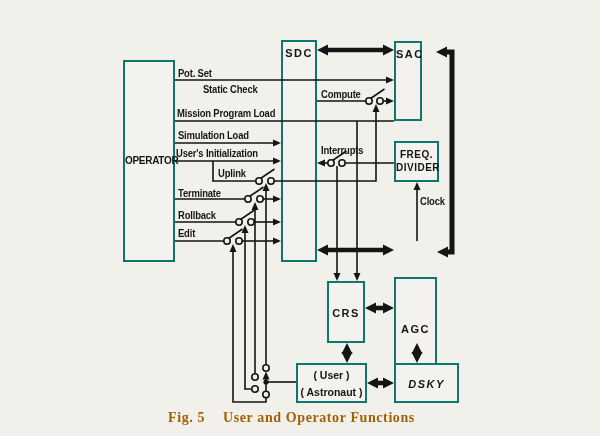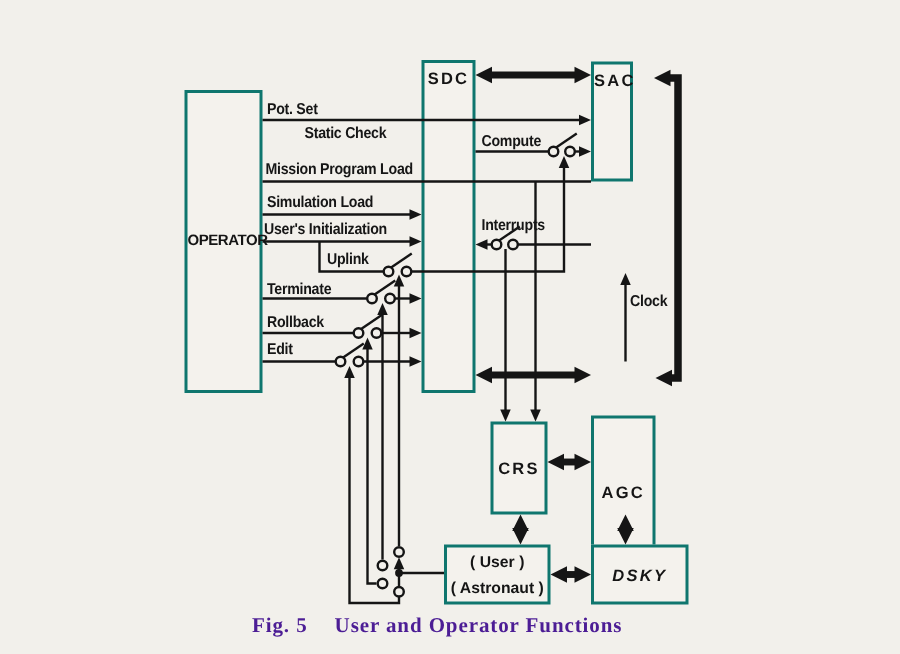--- a/index.html
+++ b/index.html
@@ -25,41 +25,45 @@
   }
   svg.wires{position:absolute;left:0;top:0;z-index:2;}
   .wire{stroke:#151515;stroke-width:1.6;fill:none;}
   .thick{stroke:#151515;stroke-width:4.6;fill:none;stroke-linejoin:miter;}
   .head{fill:#151515;stroke:none;}
   .contact{fill:#f2f0eb;stroke:#151515;stroke-width:1.6;}
   .dot{fill:#151515;stroke:none;}
   #caption{
     position:absolute;left:168px;top:410px;z-index:3;
     font-family:"Liberation Serif", serif;font-weight:bold;
-    font-size:14px;color:#4c1d95;letter-spacing:0.6px;white-space:nowrap;
+    font-size:14px;color:#a16207;letter-spacing:0.6px;white-space:nowrap;
   }
   #caption .gap{display:inline-block;width:18px;}
 </style>
 </head>
 <body>
 
 <div id="stage">
 
   <div class="box" style="left:123px;top:60px;width:52px;height:202px;">
     <span class="box-label" style="top:92px;font-size:10px;letter-spacing:-0.3px;">OPERATOR</span>
   </div>
 
   <div class="box" style="left:281px;top:40px;width:36px;height:222px;">
     <span class="box-label" style="top:5px;">SDC</span>
   </div>
 
   <div class="box" style="left:394px;top:41px;width:28px;height:80px;">
     <span class="box-label" style="top:5px;">SAC</span>
   </div>
 
+  <div class="box" style="left:394px;top:141px;width:45px;height:41px;">
+    <span class="box-label" style="top:5px;letter-spacing:0.5px;font-size:10px;">FREQ.</span>
+    <span class="box-label" style="top:18px;letter-spacing:0.5px;font-size:10px;">DIVIDER</span>
+  </div>
 
   <div class="box" style="left:394px;top:241px;width:43px;height:102px;margin-top:36px;">
     <span class="box-label" style="top:44px;">AGC</span>
   </div>
 
   <div class="box" style="left:296px;top:363px;width:71px;height:40px;">
     <span class="box-label" style="top:4px;letter-spacing:0px;font-size:10.5px;">( User )</span>
     <span class="box-label" style="top:21px;letter-spacing:0px;font-size:10.5px;">( Astronaut )</span>
   </div>
 

